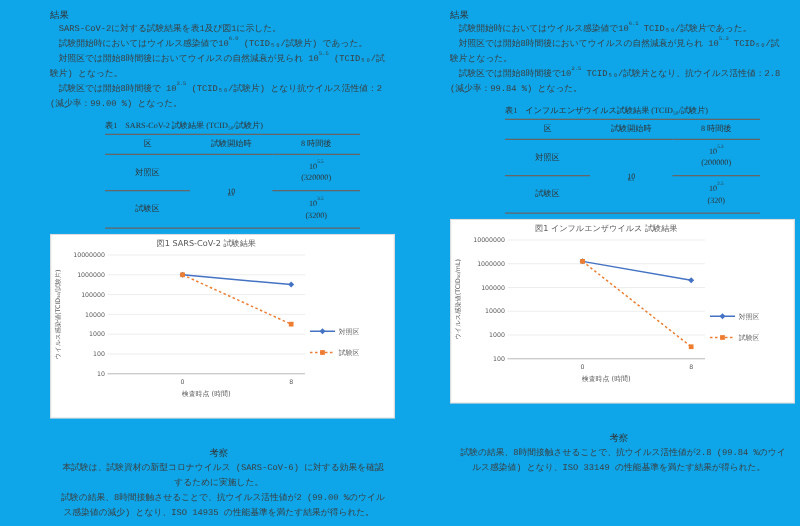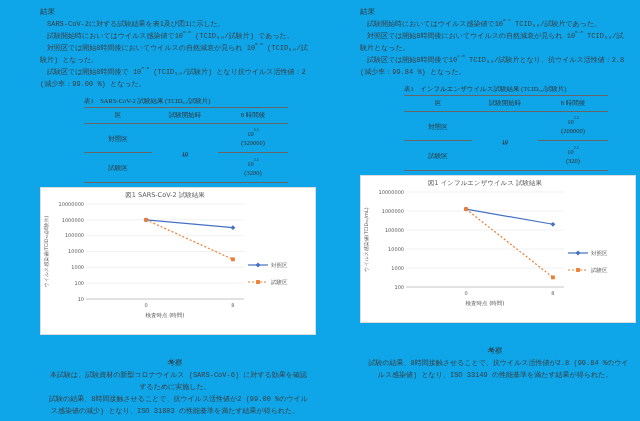--- a/index.html
+++ b/index.html
@@ -85,21 +85,21 @@
           <path d="M218 75.6 L220.4 78 L218 80.4 L215.6 78 Z" fill="#4472C4"></path>
           <text x="231" y="80" font-size="5.5" fill="#595959">対照区</text>
           <line x1="208" y1="95" x2="228" y2="95" stroke="#ED7D31" stroke-width="1.2" stroke-dasharray="2,2"></line>
           <rect x="216.1" y="93.1" width="3.8" height="3.8" fill="#ED7D31"></rect>
           <text x="231" y="97" font-size="5.5" fill="#595959">試験区</text>
         </svg></div>
 
     <div class="disc">
       <p class="heading">考察</p>
       <p class="para">本試験は、試験資材の新型コロナウイルス (SARS-CoV-6) に対する効果を確認するために実施した。</p>
-      <p class="para">試験の結果、8時間接触させることで、抗ウイルス活性値が2 (99.00 %のウイルス感染値の減少) となり、ISO 31803 の性能基準を満たす結果が得られた。</p>
+      <p class="para">試験の結果、8時間接触させることで、抗ウイルス活性値が2 (99.00 %のウイルス感染値の減少) となり、ISO 14935 の性能基準を満たす結果が得られた。</p>
     </div>
   </div>
 
   <div class="col">
     <p class="heading">結果</p>
     <p class="para">試験開始時においてはウイルス感染値で10<sup>6.1</sup> TCID₅₀/試験片であった。</p>
     <p class="para">対照区では開始8時間後においてウイルスの自然減衰が見られ 10<sup>5.3</sup> TCID₅₀/試験片となった。</p>
     <p class="para">試験区では開始8時間後で10<sup>2.5</sup> TCID₅₀/試験片となり、抗ウイルス活性値：2.8 (減少率：99.84 %) となった。</p>
 
     <div class="tcaption">表1　インフルエンザウイルス試験結果 (TCID₅₀/試験片)</div>

